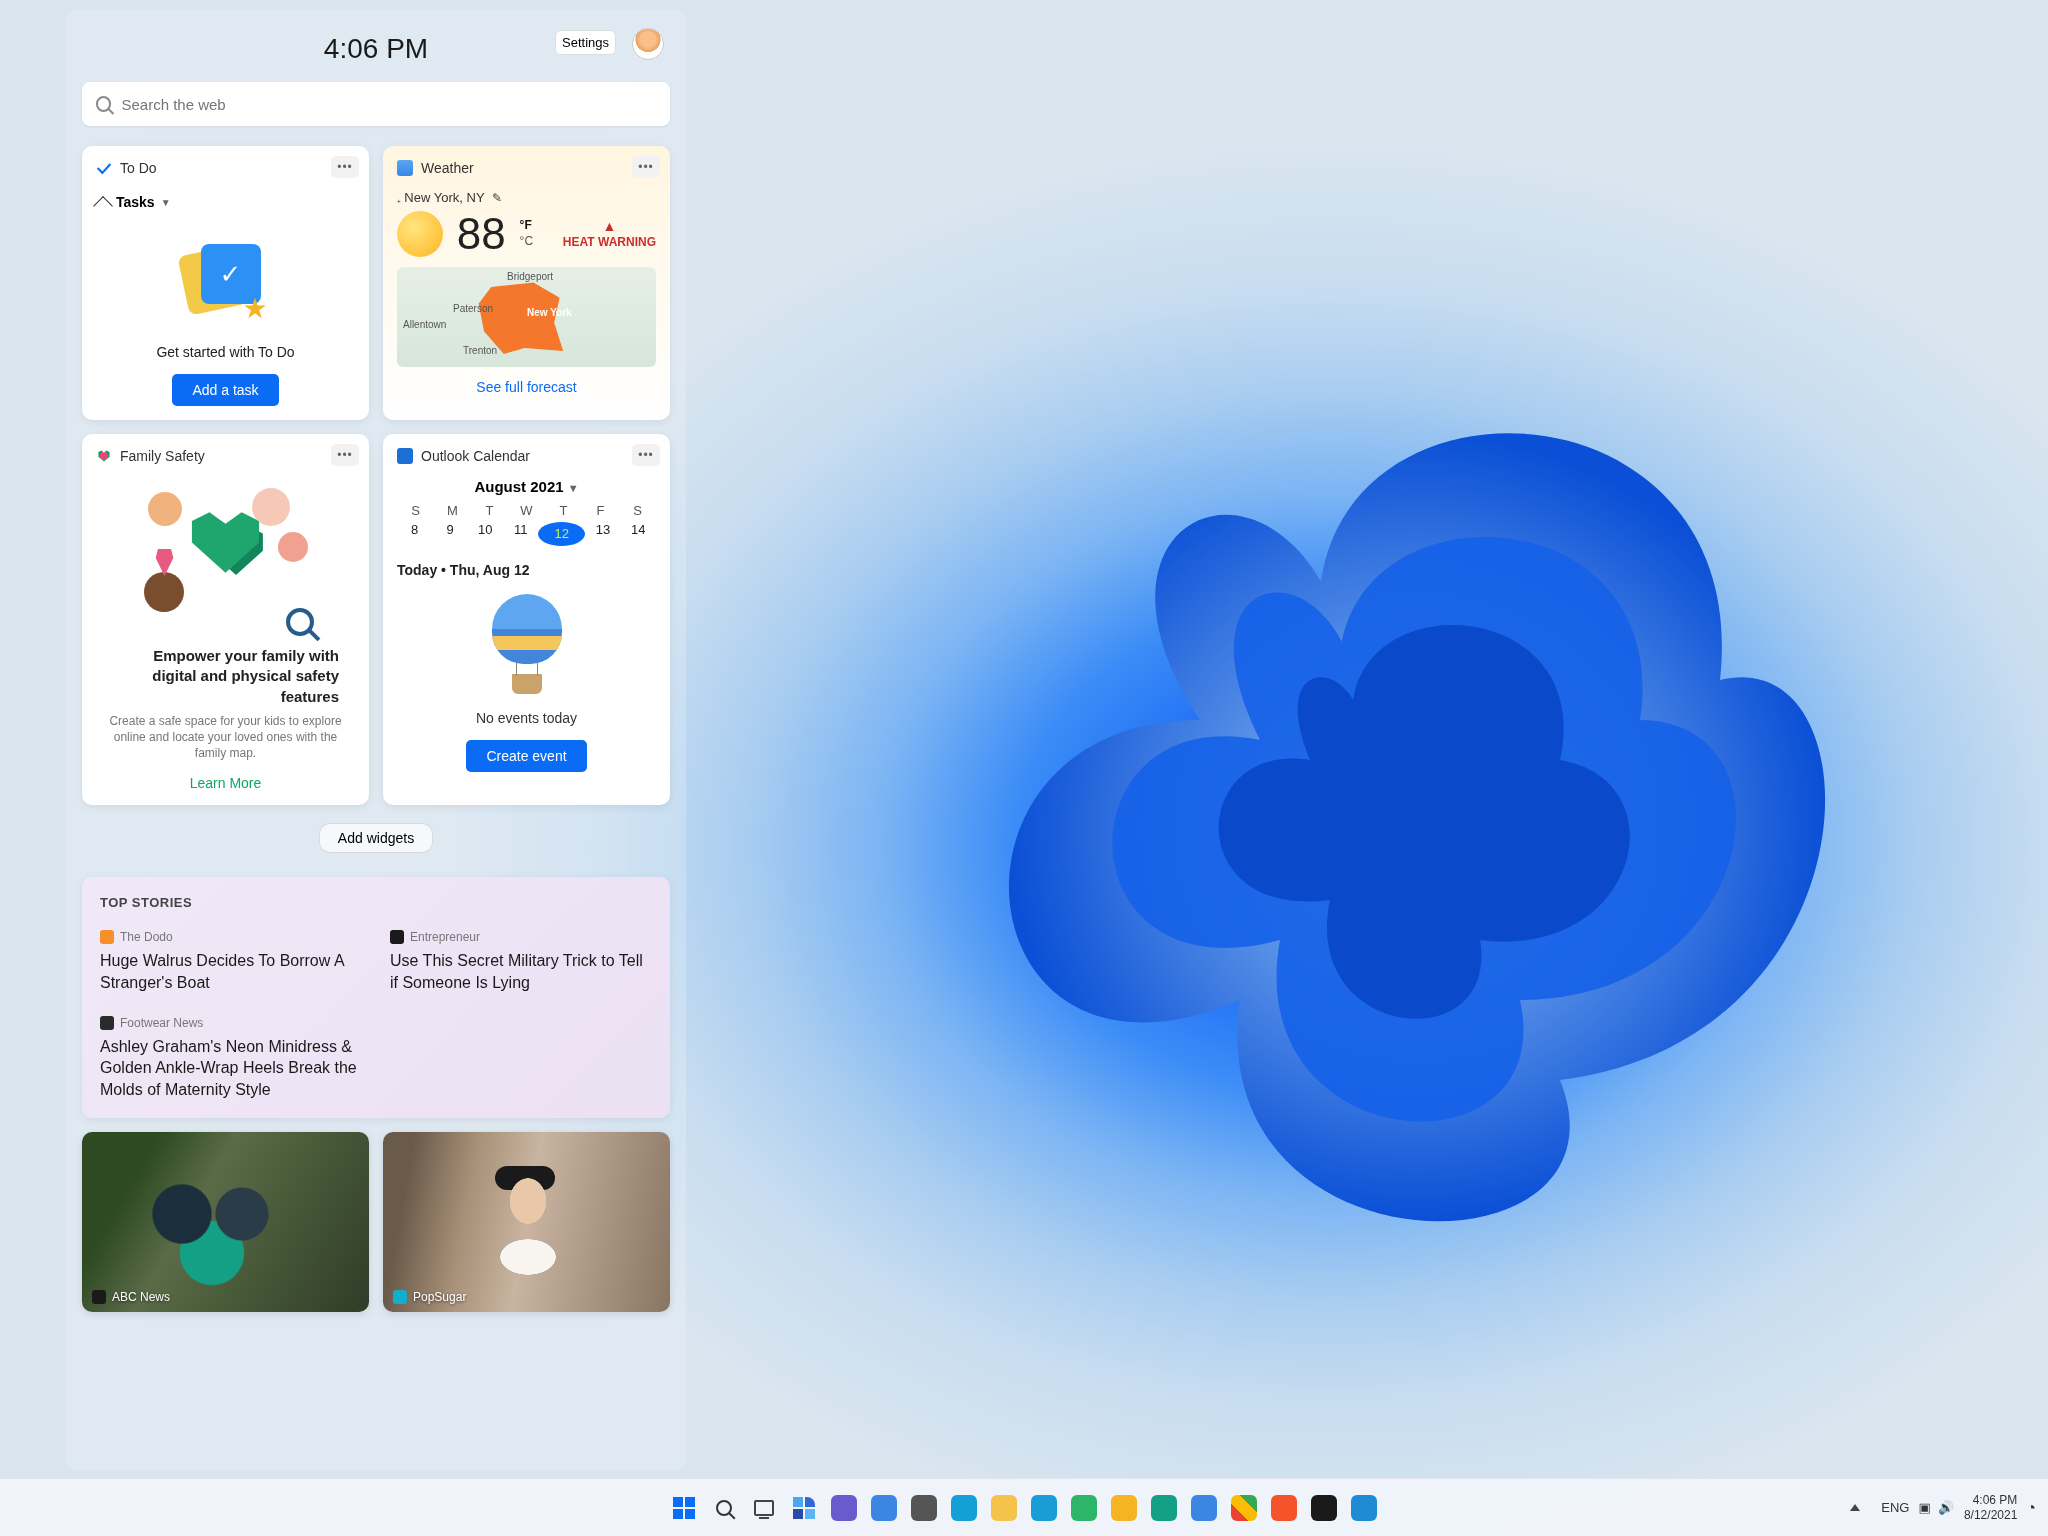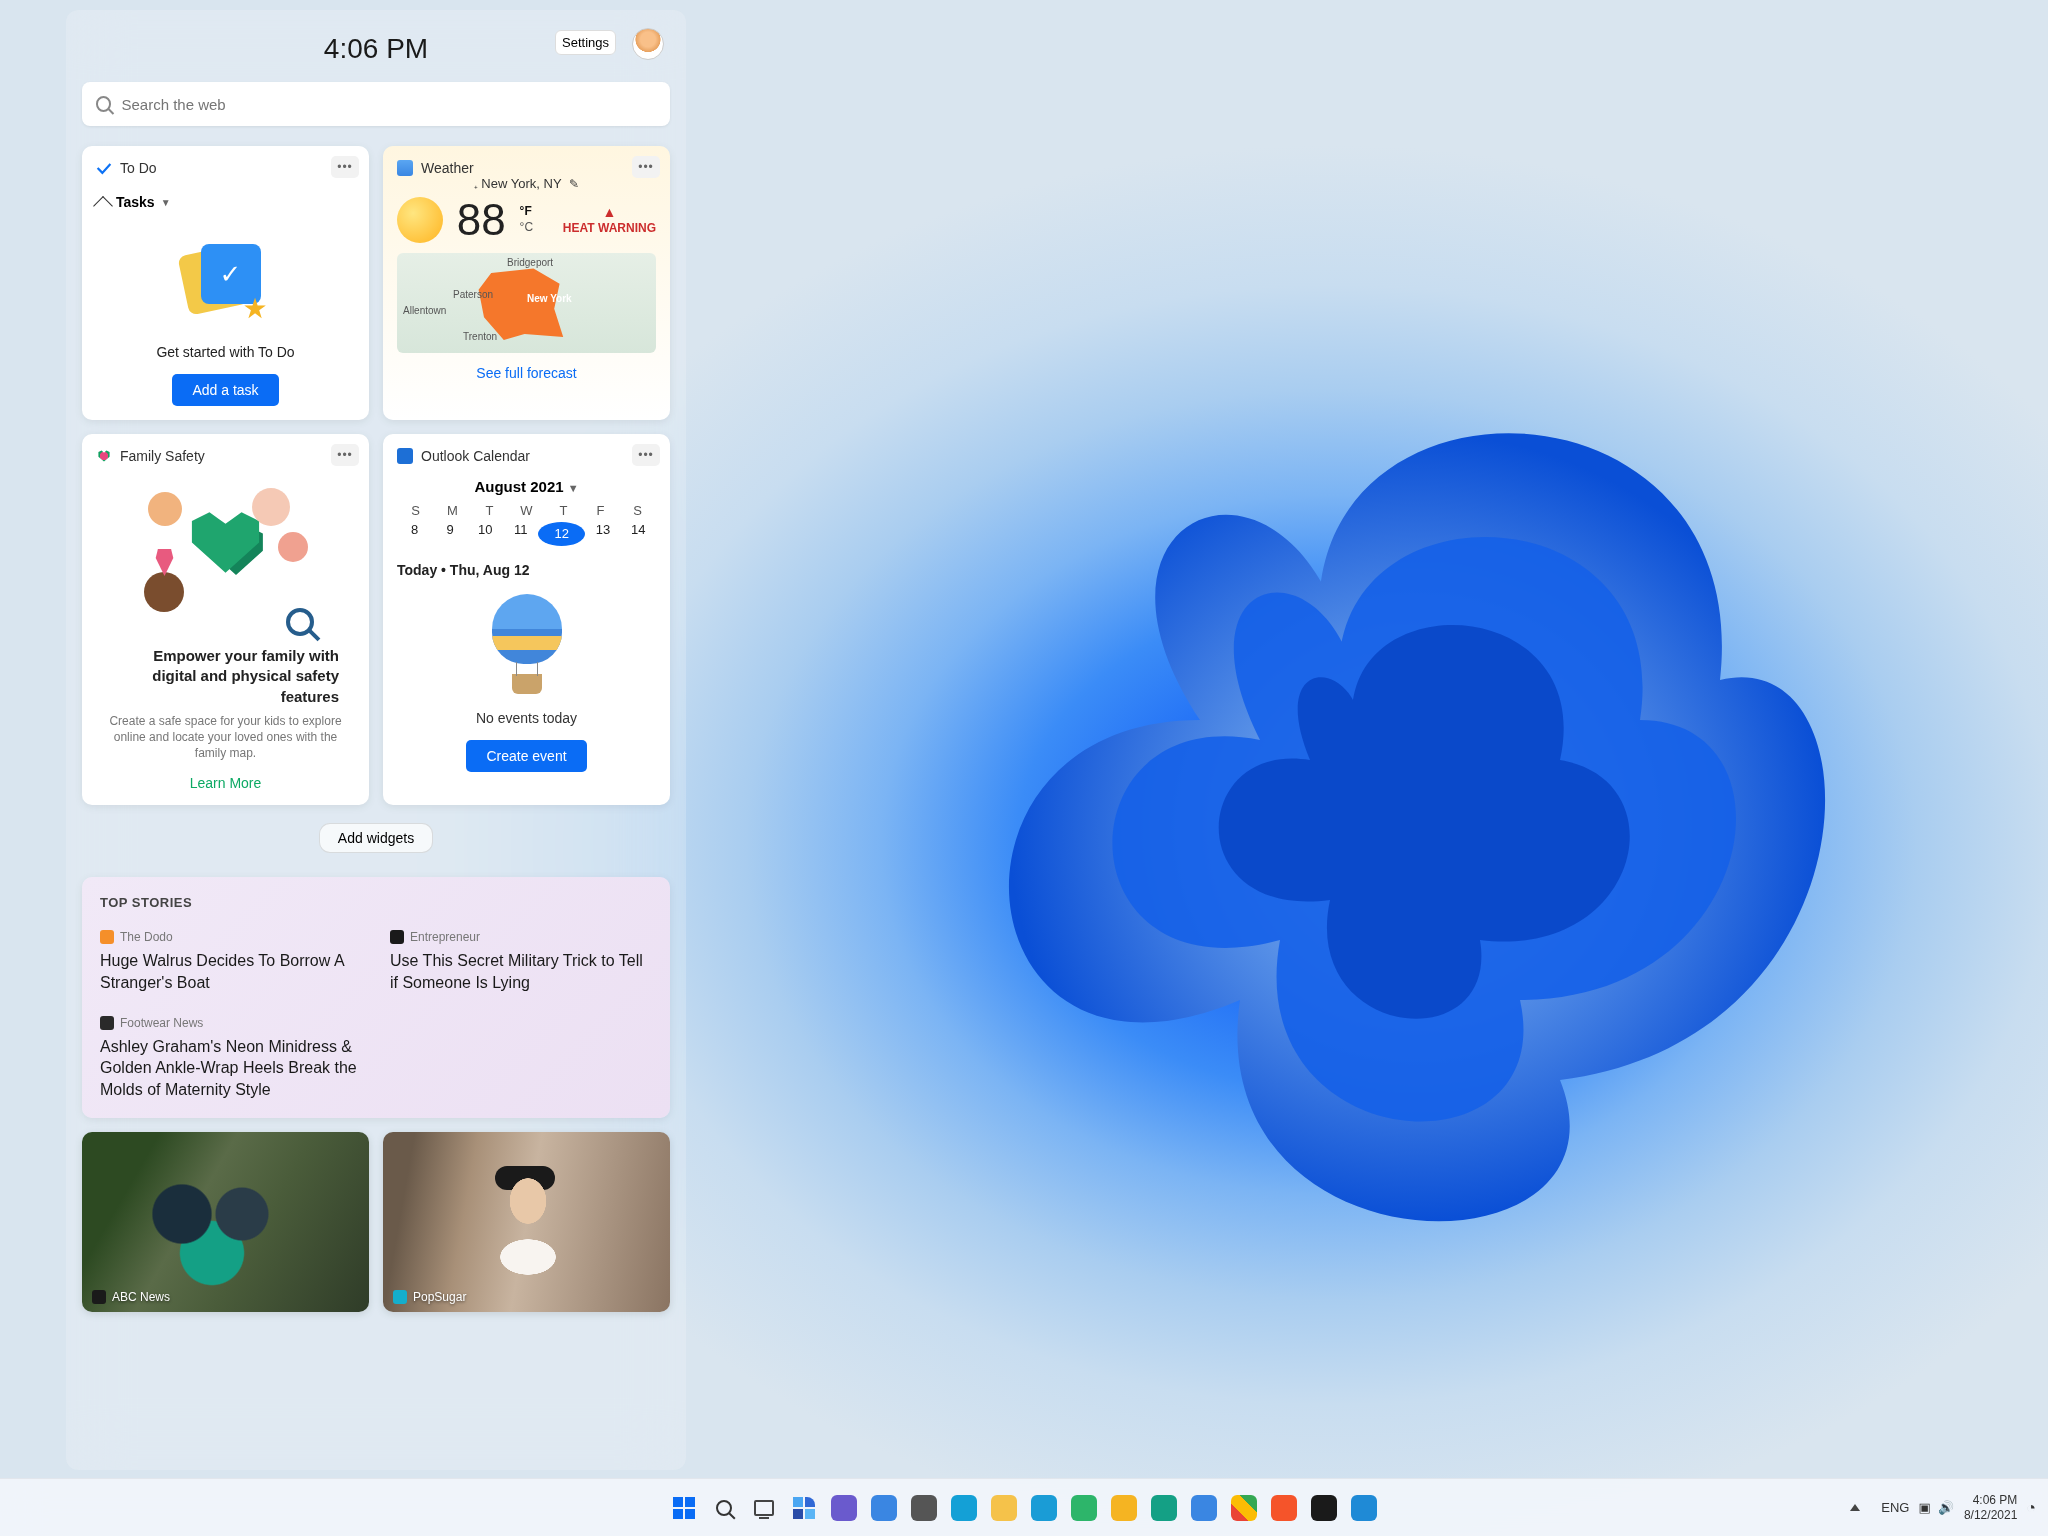--- a/index.html
+++ b/index.html
@@ -40,21 +40,21 @@
 .outlook-icon { background: #1d6fd6; border-radius: 3px; }
 .tasks-row { margin-top: 18px; font-size: 14px; font-weight: 600; display: flex; align-items: center; gap: 6px; }
 .home-icon { width: 14px; height: 14px; border: 1.5px solid #333; border-bottom: none; border-left: none; transform: rotate(-45deg); position: relative; top: 4px; }
 .todo-image { margin: 30px auto 10px; width: 90px; height: 90px; position: relative; }
 .todo-image .card1 { position: absolute; width: 60px; height: 60px; background: #f3c948; border-radius: 8px; transform: rotate(-12deg); left: 2px; top: 10px; }
 .todo-image .card2 { position: absolute; width: 60px; height: 60px; background: #2d90f5; border-radius: 8px; left: 20px; top: 4px; display:flex; align-items:center; justify-content:center; color:#fff; font-size:26px; }
 .todo-image .star { position: absolute; right: 3px; bottom: 5px; color: #f5b422; font-size: 28px; }
 .todo-text { text-align: center; font-size: 14px; margin-top: 14px; color: #222; }
 .primary-btn { display: block; margin: 14px auto 0; background: #0a6cf5; color: #fff; border: none; padding: 8px 20px; border-radius: 5px; font-size: 14px; cursor: pointer; }
 .weather-widget { background: linear-gradient(#fff6e0,#fff); }
-.weather-loc { text-align: center; font-size: 13px; color: #333; }
+.weather-loc { font-size: 13px; margin-top: 14px; color: #333; }
 .weather-loc .pencil { font-size: 12px; margin-left: 4px; }
 .weather-main { display: flex; align-items: center; justify-content: space-between; gap: 8px; margin-top: 6px; }
 .sun { width: 46px; height: 46px; background: radial-gradient(circle at 35% 35%, #ffe680, #ffb420); border-radius: 50%; }
 .temp { font-size: 44px; font-weight: 300; color: #222; line-height: 1; }
 .temp-units { font-size: 12px; line-height: 1.3; color: #555; text-align: left; }
 .temp-units .f { font-weight: 700; color: #111; }
 .heat-warning { color: #cc2d2d; font-size: 12px; font-weight: 700; text-align: center; line-height: 1.2; margin-left: 16px; }
 .heat-warning .tri { font-size: 14px; }
 .weather-map { margin-top: 10px; height: 100px; border-radius: 6px; background: linear-gradient(#e6efe6,#d7e6da); position: relative; overflow: hidden; font-size: 10px; color: #555; }
 .weather-map .blob { position: absolute; left: 78px; top: 14px; width: 90px; height: 76px; background: #f5772b; clip-path: polygon(18% 8%, 65% 2%, 94% 22%, 88% 55%, 98% 92%, 55% 88%, 32% 96%, 10% 66%, 4% 30%); }
@@ -71,21 +71,21 @@
 .family-img .pin { position:absolute; left:18px; top:60px; width:22px;height:30px; background:#e85a7f; clip-path: polygon(50% 100%, 10% 40%, 20% 10%, 80% 10%, 90% 40%); }
 .family-img .mag { position:absolute; right:2px; bottom:0; width:28px;height:28px; border:4px solid #265d8c; border-radius:50%; }
 .family-img .mag::after { content:''; position:absolute; width:4px;height:14px;background:#265d8c; transform:rotate(-45deg); right:-6px; bottom:-10px; }
 .family-title { text-align: right; font-size: 15px; font-weight: 600; color: #222; padding: 0 16px; line-height: 1.35; }
 .family-sub { text-align: center; font-size: 12px; color: #777; padding: 6px 12px; line-height: 1.35; }
 .learn-more { text-align: center; color: #0da964; font-size: 14px; margin-top: 8px; cursor: pointer; }
 .cal-month { text-align: center; font-size: 15px; font-weight: 600; margin-top: 14px; }
 .cal-month .chev { font-size: 11px; margin-left: 4px; color: #666; }
 .cal-days, .cal-dates { display: grid; grid-template-columns: repeat(7,1fr); text-align: center; font-size: 13px; margin-top: 8px; color: #555; gap: 0; }
 .cal-dates { margin-top: 4px; color: #222; }
-.cal-dates .today { background: #0a6cf5; color: #ffffff; border-radius: 50%; width: 47px; height: 24px; line-height: 24px; margin: 0 auto; }
+.cal-dates .today { background: #0a6cf5; color: #bef264; border-radius: 50%; width: 47px; height: 24px; line-height: 24px; margin: 0 auto; }
 .cal-today-label { font-size: 14px; font-weight: 600; margin-top: 16px; color: #222; }
 .balloon { margin: 16px auto; width: 80px; height: 100px; position: relative; }
 .balloon .top { width: 70px; height: 70px; background: linear-gradient(#5ea6f0 50%, #4186da 50%); border-radius: 50% 50% 45% 45%; margin: 0 auto; position: relative; overflow:hidden; }
 .balloon .top::after { content:''; position:absolute; left:0; right:0; top:42px; height:14px; background:#f5c65c; }
 .balloon .basket { width: 30px; height: 20px; background: #caa36a; border-radius: 0 0 6px 6px; margin: 10px auto 0; position: relative; }
 .balloon .basket::before, .balloon .basket::after { content:''; position:absolute; width:1px; height:14px; background:#888; top:-12px; }
 .balloon .basket::before { left:4px; } .balloon .basket::after { right:4px; }
 .no-events { text-align: center; font-size: 14px; color: #333; }
 .add-widgets { display: block; margin: 18px auto 0; background: rgba(255,255,255,0.7); border: 1px solid rgba(0,0,0,0.12); padding: 6px 18px; border-radius: 11px; font-size: 14px; cursor: pointer; width: fit-content; }
 .news-card { margin-top: 24px; background: linear-gradient(135deg,#f1e9f7,#ece0f3); border-radius: 10px; padding: 18px; box-shadow: 0 2px 8px rgba(0,0,0,0.08); }

